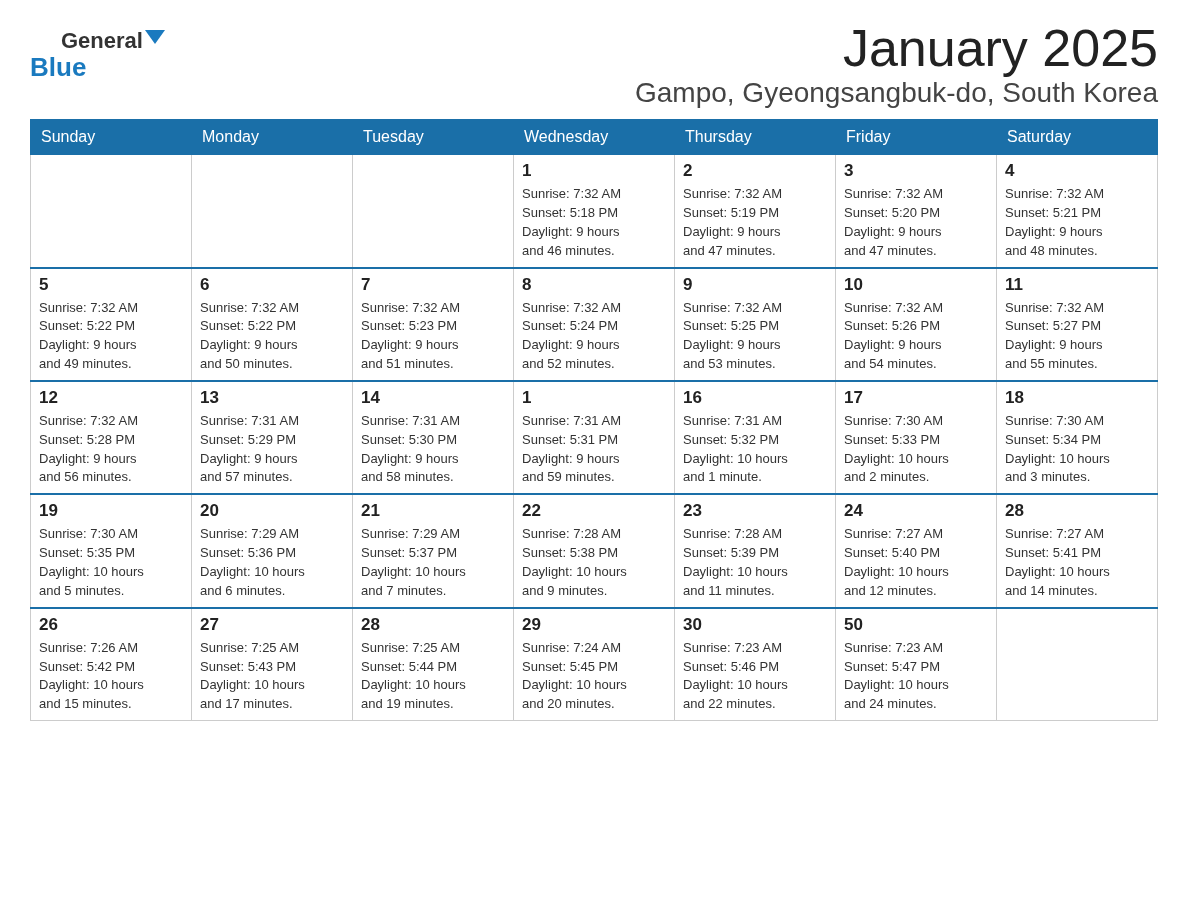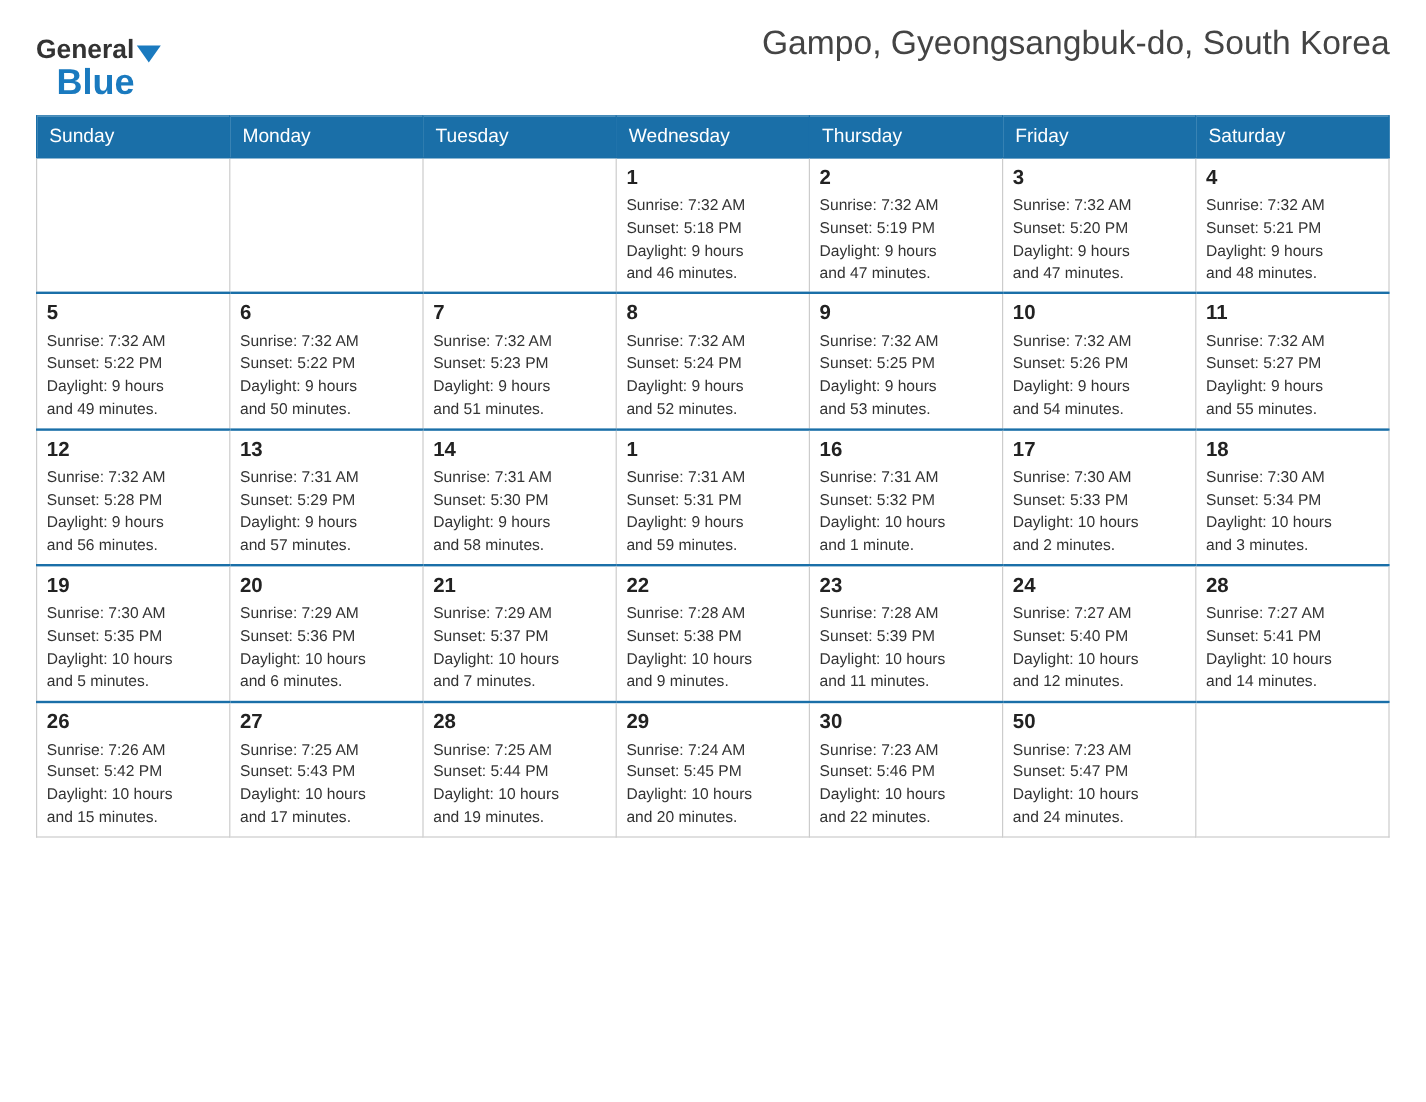--- a/index.html
+++ b/index.html
@@ -33,27 +33,27 @@
       height: 0;
       border-left: 10px solid transparent;
       border-right: 10px solid transparent;
       border-top: 14px solid #1a7abf;
       display: inline-block;
       margin-left: 2px;
       vertical-align: middle;
     }
     .logo-top-row {
       display: flex;
-      align-items: flex-end;
+      align-items: flex-start;
+      margin-left: 31px;
     }
     .logo-blue {
       color: #1a7abf;
-      font-size: 30px;
+      font-size: 26px;
       font-weight: bold;
-      margin-left: 17px;
     }
     .title-section {
       text-align: right;
     }
     .month-title {
       font-size: 52px;
       font-weight: normal;
       color: #222;
       line-height: 1.1;
     }
@@ -105,20 +105,21 @@
 
 <div class="header-section">
   <div class="logo">
     <div class="logo-top-row">
       <span class="logo-text">General</span>
       <span class="logo-triangle"></span>
     </div>
     <span class="logo-blue">Blue</span>
   </div>
   <div class="title-section">
+    <div class="month-title">January 2025</div>
     <div class="location-title">Gampo, Gyeongsangbuk-do, South Korea</div>
   </div>
 </div>
 
 <table class="calendar-table">
   <thead>
     <tr>
     <th>Sunday</th>
         <th>Monday</th>
         <th>Tuesday</th>

